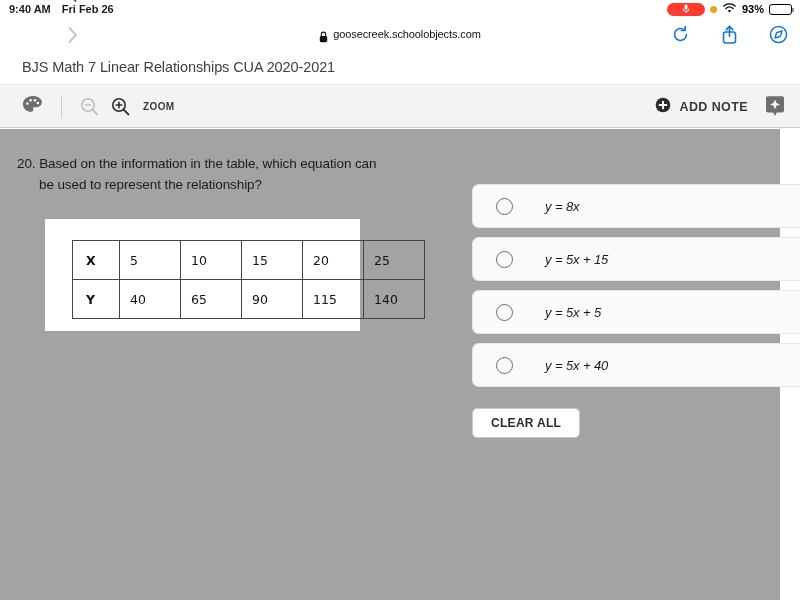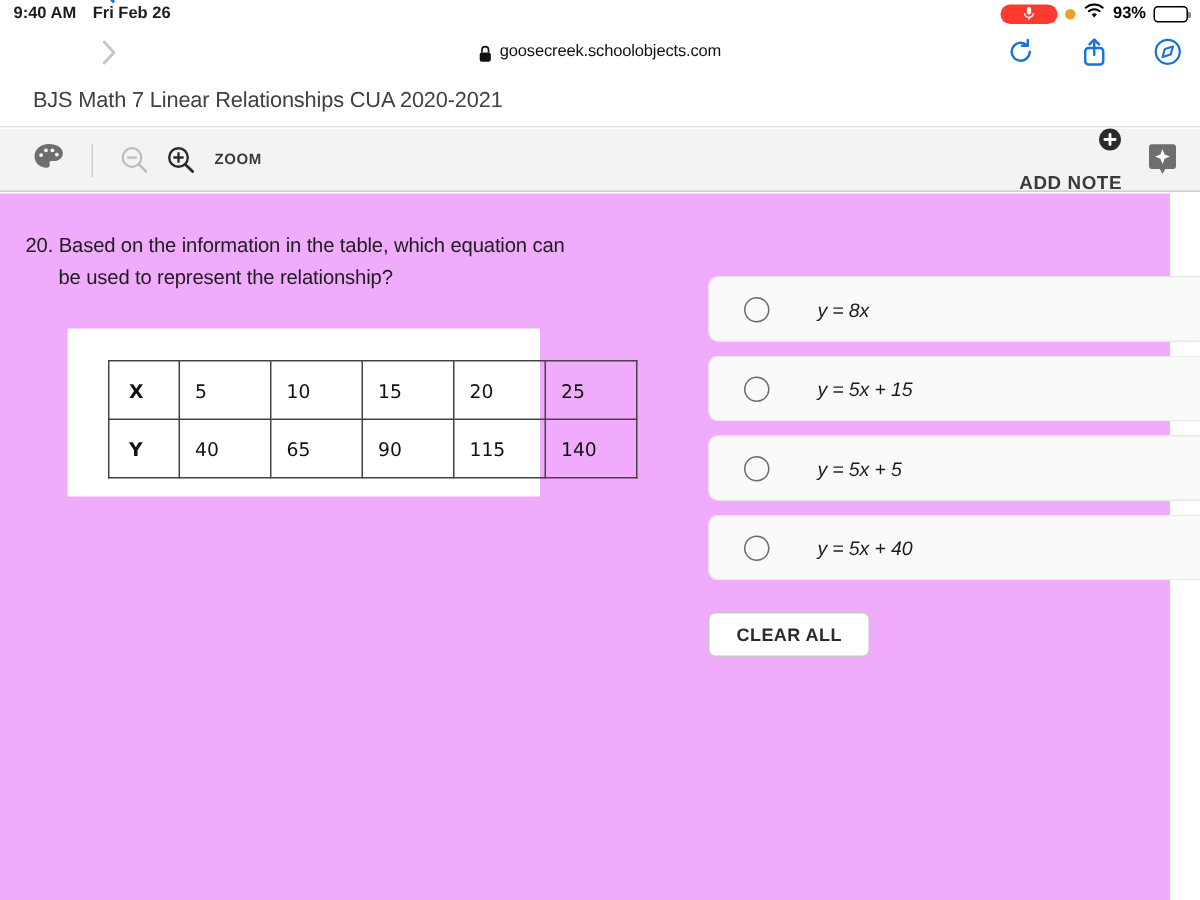--- a/index.html
+++ b/index.html
@@ -184,40 +184,39 @@
   .tb-right {
     position: absolute;
     right: 14px; top: 0;
     height: 42px;
     display: flex;
     align-items: center;
     gap: 16px;
   }
   .addnote {
     display: flex;
-    align-items: flex-end;
+    align-items: center;
     gap: 9px;
-    flex-direction: column;
   }
   .addnote-label {
     font-size: 12.5px;
     font-weight: 700;
     color: #3a3a3a;
     letter-spacing: 0.4px;
   }
   .pin-badge {
     width: 22px; height: 24px;
   }
 
   
   .content {
     position: absolute;
     left: 0; top: 129px;
     width: 780px; height: 471px;
-    background: #f0abfc;
+    background: #a3a3a3;
   }
 
   .question {
     position: absolute;
     left: 17px; top: 24px;
     width: 420px;
     font-size: 13.5px;
     line-height: 21px;
     color: #1c1c1c;
     letter-spacing: -0.1px;

